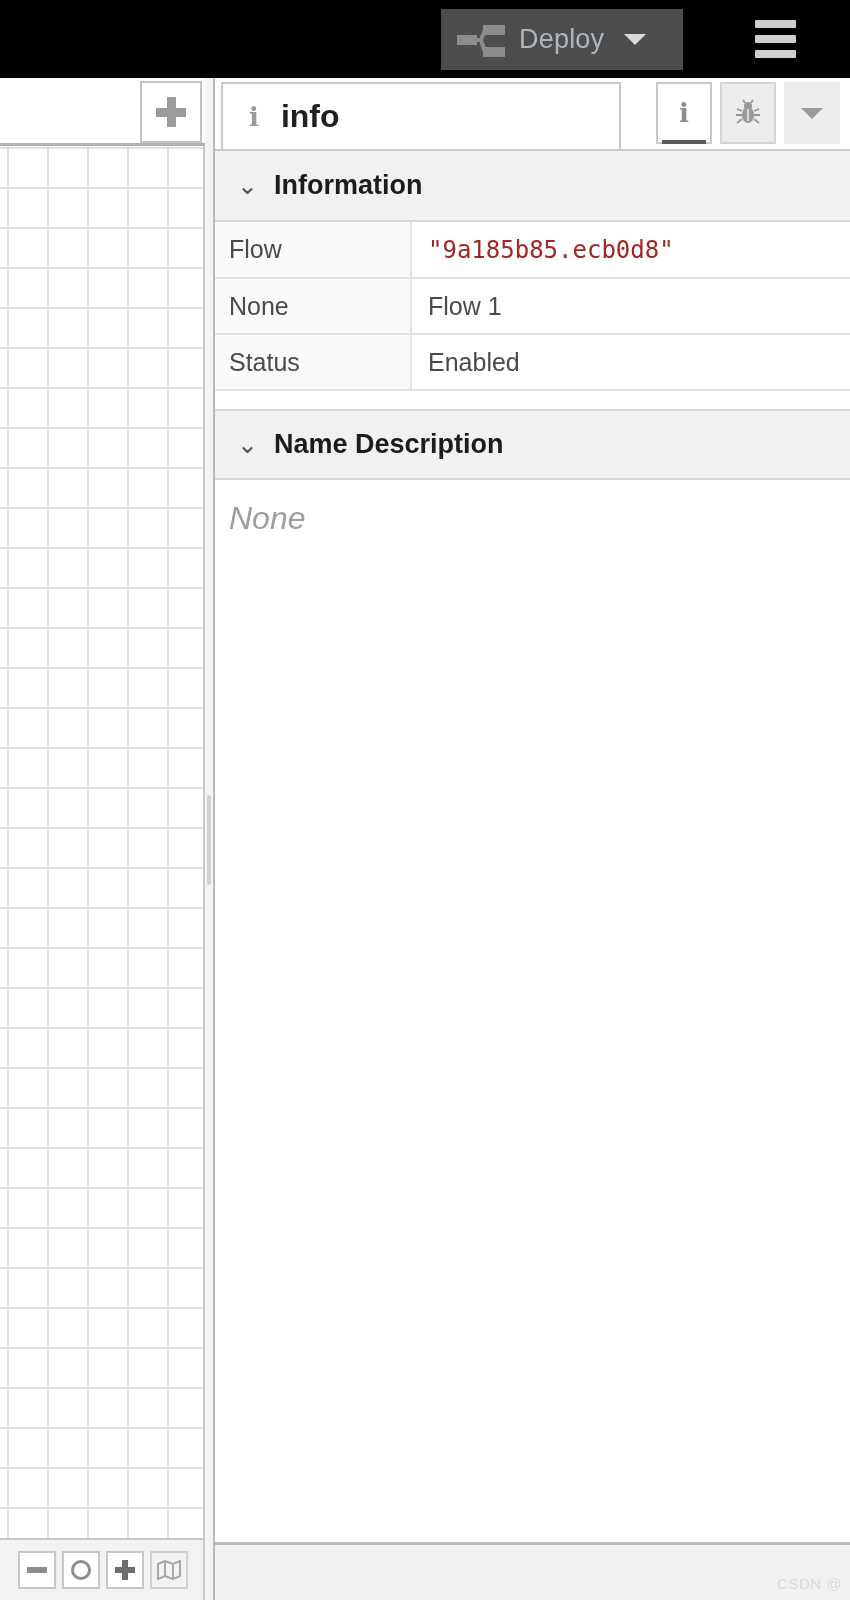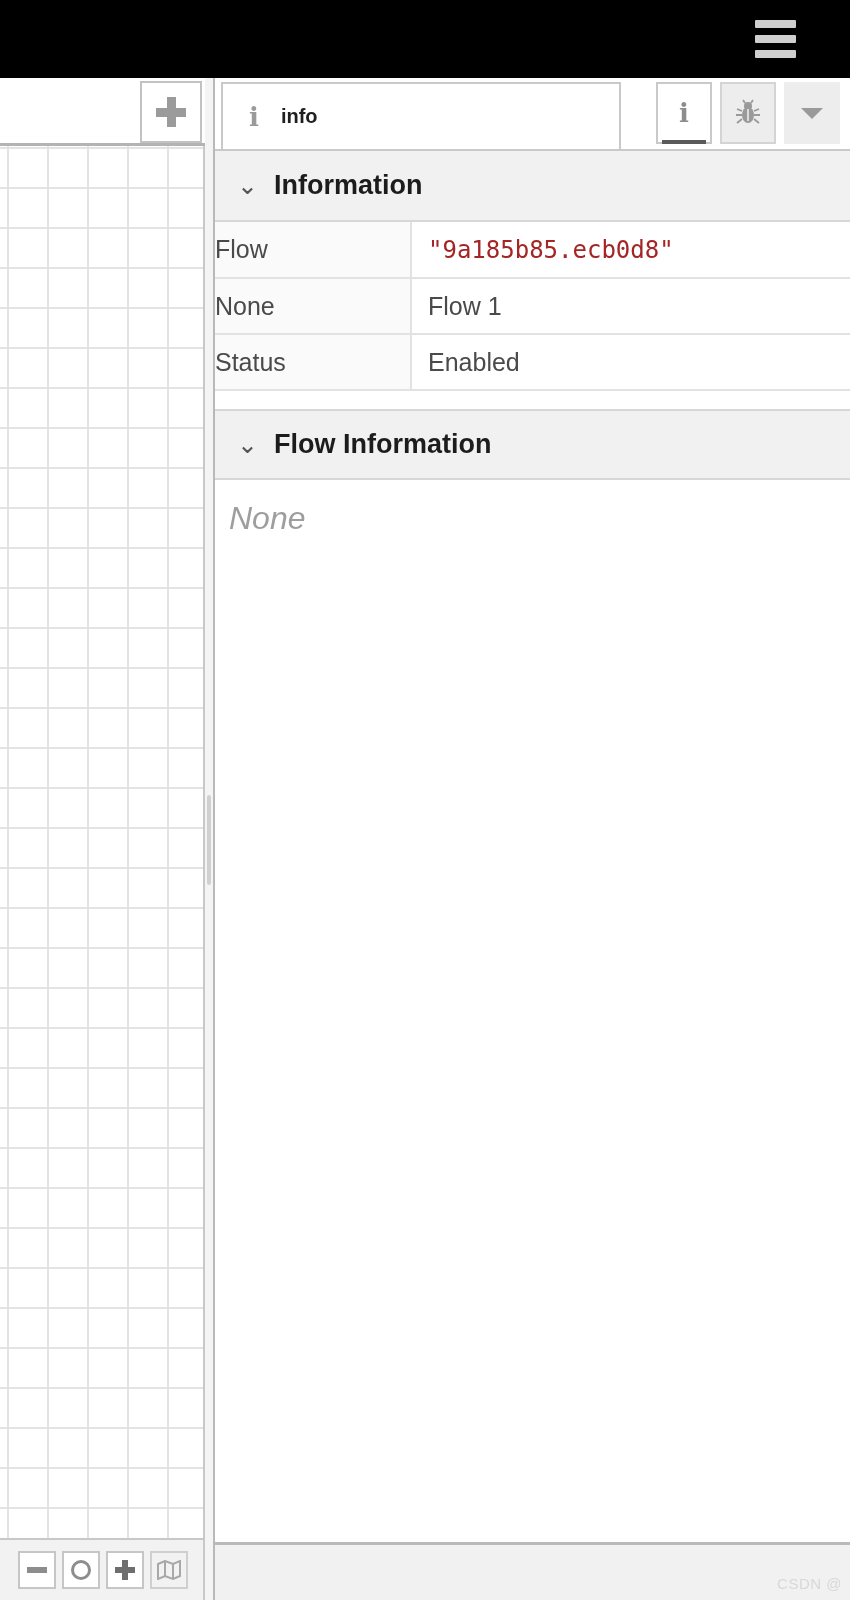--- a/index.html
+++ b/index.html
@@ -157,21 +157,21 @@
     border-bottom: none;
     display: flex; align-items: center;
     cursor: pointer;
   }
   .tab-info .i-glyph {
     margin-left: 26px;
     font-family: "DejaVu Serif", serif;
     font-weight: bold; font-size: 26px; color: #9a9a9a;
   }
   .tab-info .tab-label {
-    margin-left: 22px; font-size: 20px; font-weight: bold; color: #1f1f1f;
+    margin-left: 22px; font-size: 32px; font-weight: bold; color: #1f1f1f;
   }
   .sb-actions { position: absolute; right: 12px; top: 4px; display: flex; }
   .sb-btn {
     width: 56px; height: 62px; margin-left: 8px;
     display: flex; align-items: center; justify-content: center;
     cursor: pointer; position: relative;
   }
   .sb-btn.active {
     background: #ffffff; border: 2px solid #c9c9c9;
   }
@@ -215,21 +215,21 @@
   }
 
   .info-table { width: 100%; border-collapse: collapse; }
   .info-table tr { height: 56px; }
   .info-table td {
     border-bottom: 2px solid #e2e2e2;
     font-size: 25px; color: #4a4a4a;
     vertical-align: middle;
   }
   .info-table td.k {
-    width: 196px; 
+    width: 196px; padding-left: 14px;
     background: #fafafa;
     border-right: 2px solid #e2e2e2;
   }
   .info-table td.v { padding-left: 16px; background: #ffffff; }
   .mono-red {
     font-family: "DejaVu Sans Mono", monospace;
     color: #a32525; font-size: 24px;
   }
 
   .desc-body {
@@ -250,20 +250,33 @@
     font-size: 15px; color: #d8d8d8; letter-spacing: .5px;
   }
 </style>
 </head>
 <body>
 
 <div id="app">
 
   <div class="header">
 
+    <div class="deploy-btn">
+      <div class="deploy-icon">
+        <svg width="50" height="34" viewBox="0 0 50 34" aria-hidden="true">
+          <path d="M18 17 L24 17 L28 7 L34 7" stroke="#8c8c8c" stroke-width="4" fill="none"></path>
+          <path d="M18 17 L24 17 L28 29 L34 29" stroke="#8c8c8c" stroke-width="4" fill="none"></path>
+        </svg>
+        <i class="di-a"></i>
+        <i class="di-b"></i>
+        <i class="di-c"></i>
+      </div>
+      <div class="deploy-label">Deploy</div>
+      <div class="deploy-caret"></div>
+    </div>
 
     <div class="hamburger">
       <span></span>
       <span></span>
       <span></span>
     </div>
   </div>
 
   <div class="workspace">
 
@@ -351,21 +364,21 @@
             <td class="k">Status</td>
             <td class="v">Enabled</td>
           </tr>
         </tbody>
       </table>
 
       <div style="height:18px;background:#ffffff;"></div>
 
       <div class="section-head" style="border-top:2px solid #d7d7d7;">
         <span class="chev">⌄</span>
-        <span class="sec-title">Flow Information</span>
+        <span class="sec-title">Name Description</span>
       </div>
 
       <div class="desc-body">
         <span class="desc-none">None</span>
       </div>
     </div>
 
     <div class="sidebar-footer">
       <span class="watermark">CSDN @</span>
     </div>

